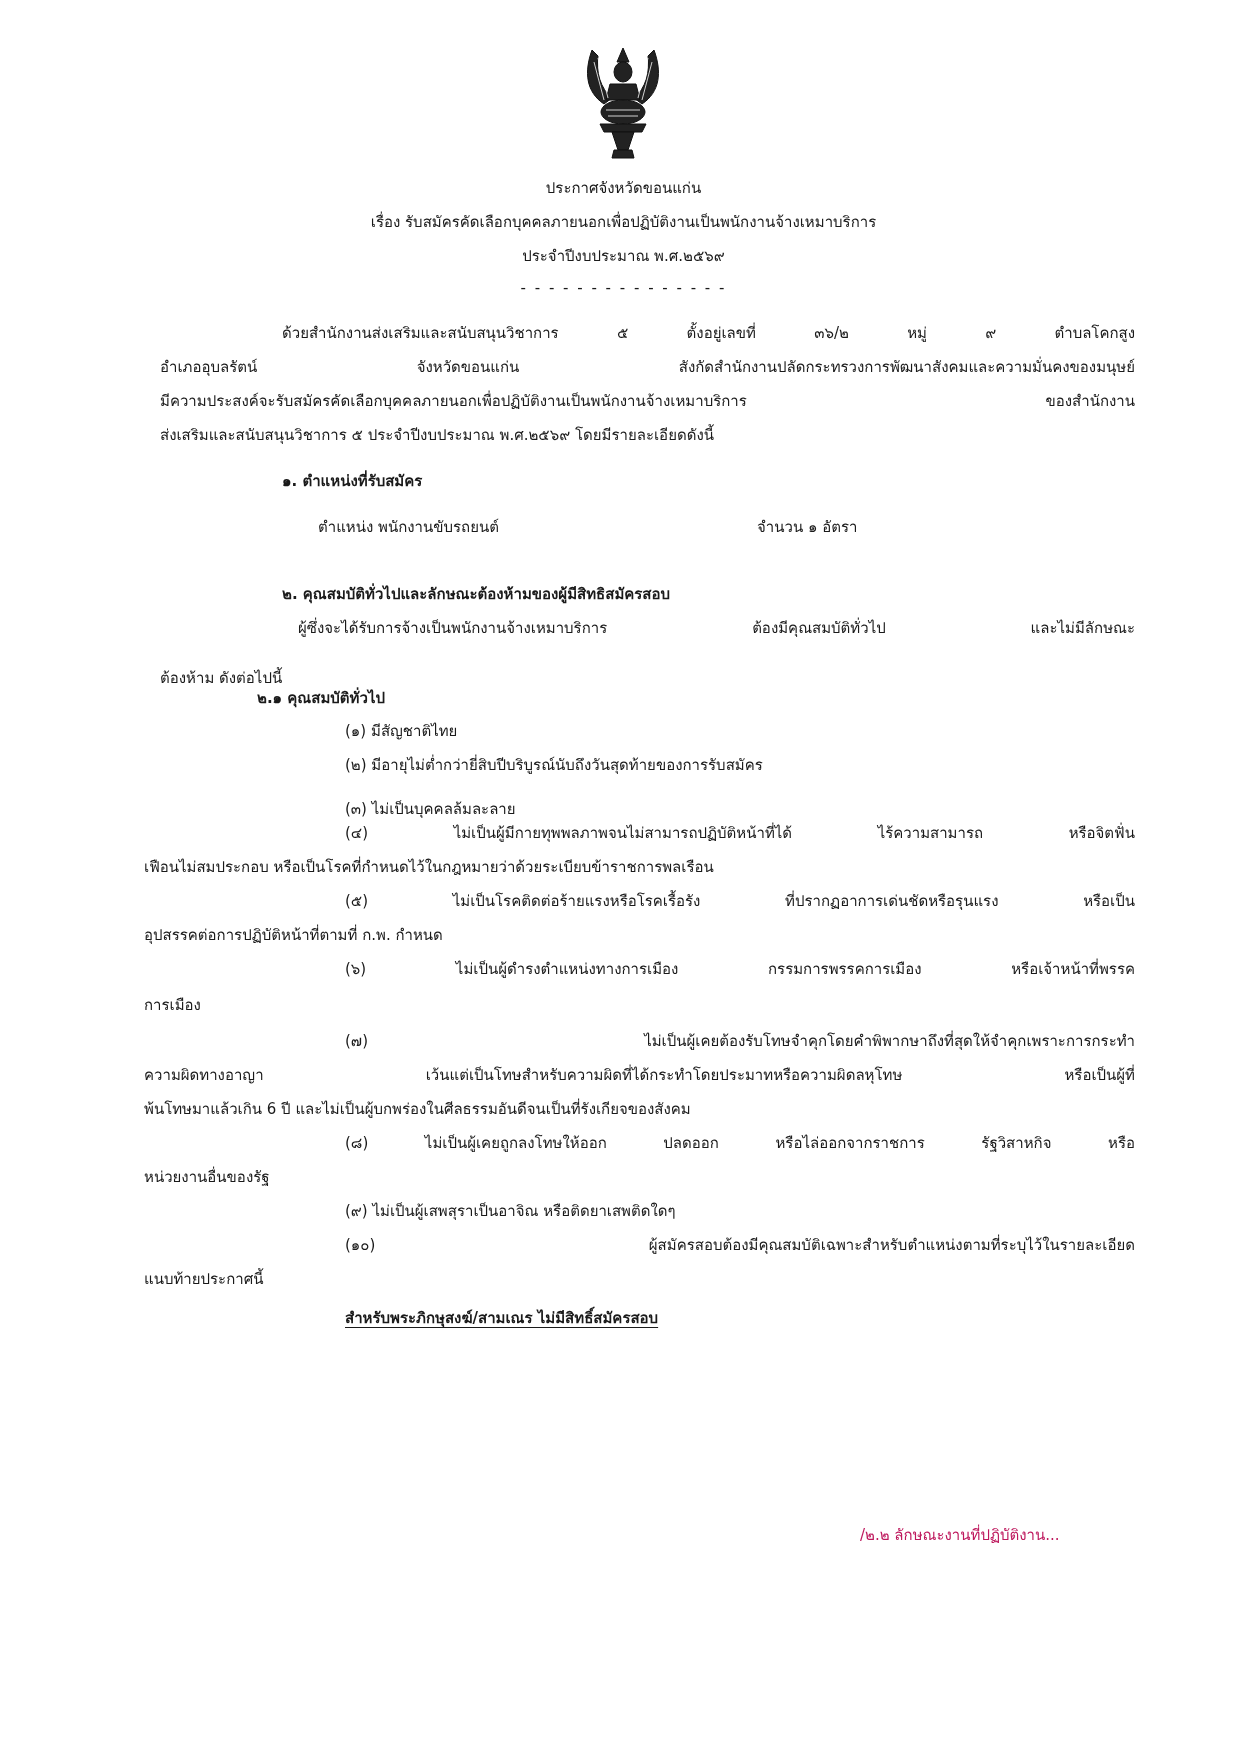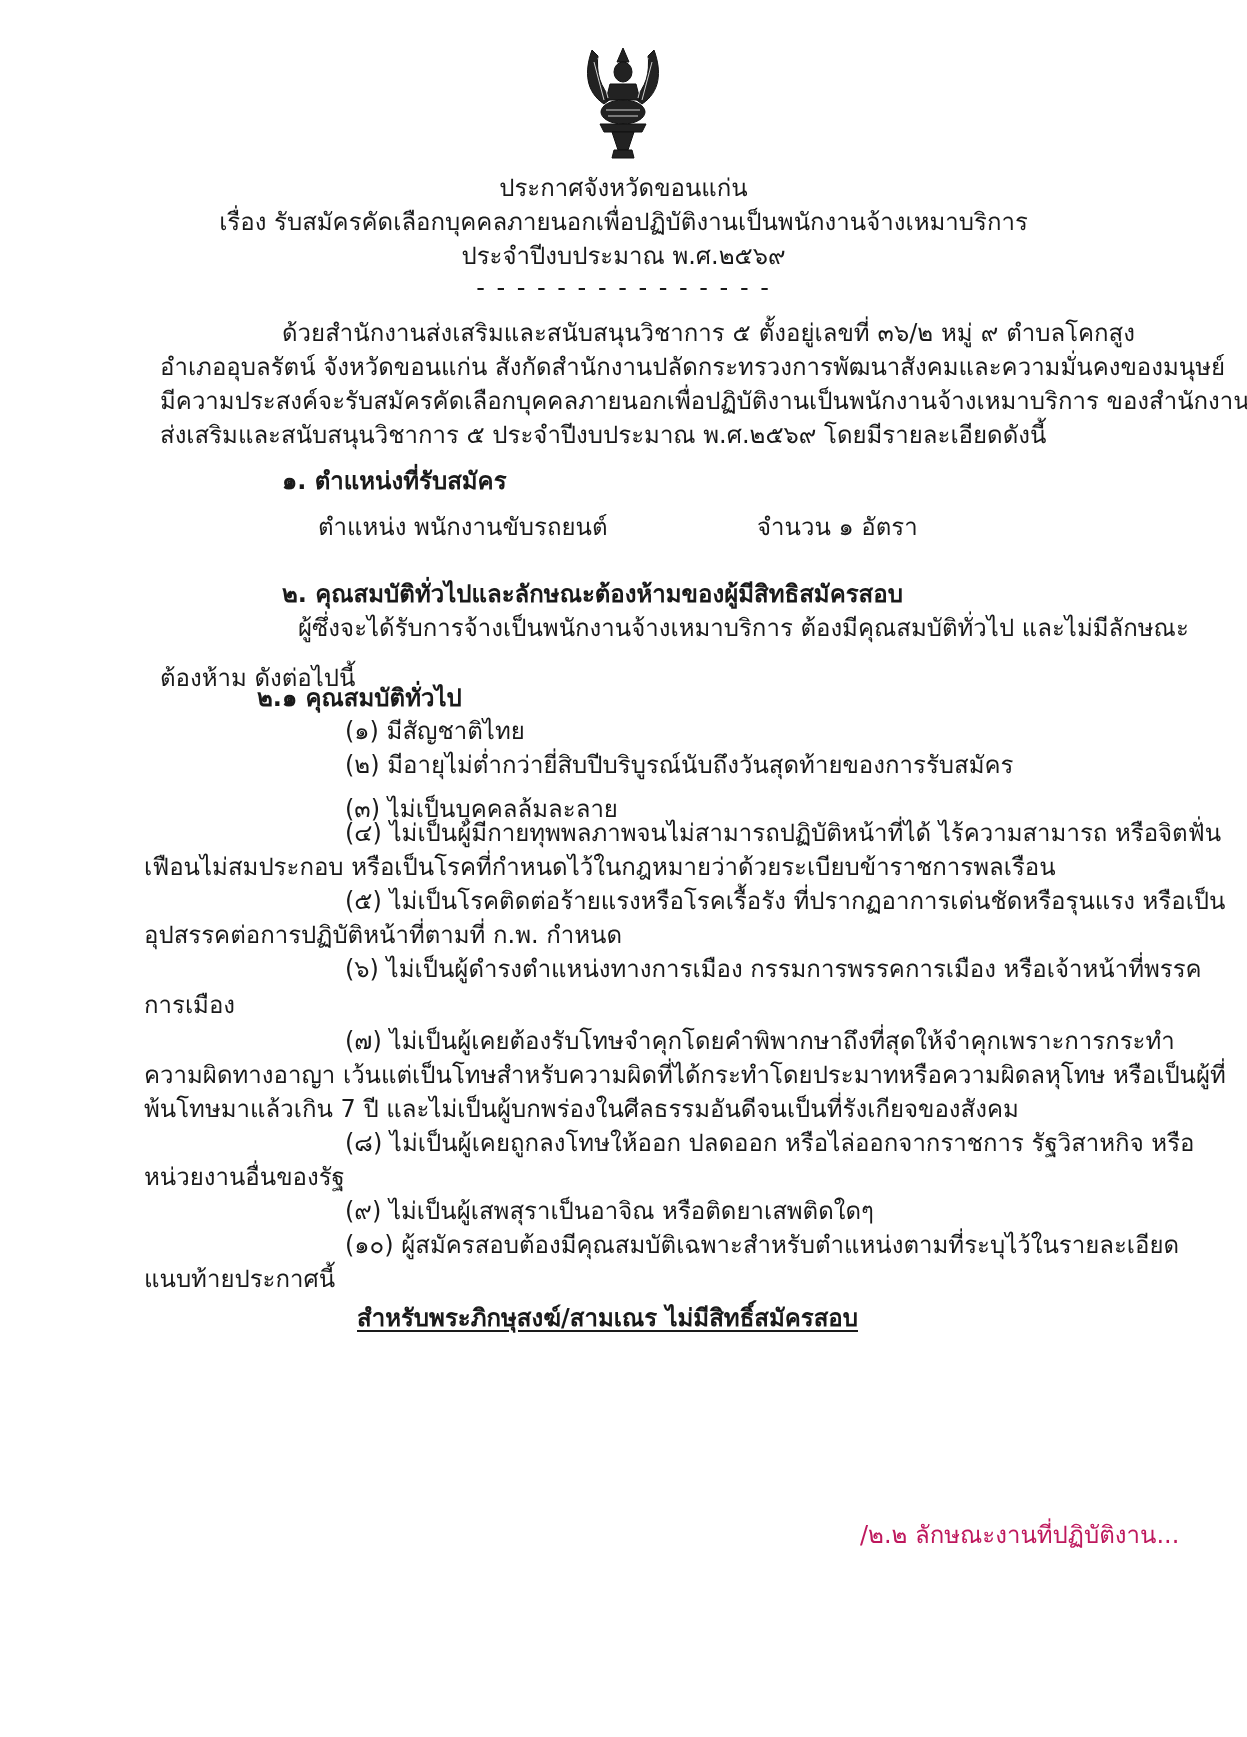--- a/index.html
+++ b/index.html
@@ -1,21 +1,21 @@
 <!DOCTYPE html>
 <html><head>
 <meta charset="utf-8">
 <style>
   html, body { margin:0; padding:0; background:#ffffff; }
   body { width:1247px; height:1737px; position:relative; overflow:hidden;
          font-family:"DejaVu Sans", "Liberation Sans", sans-serif; color:#1a1a1a; }
-  .ln { position:absolute; white-space:nowrap; font-size:24px; line-height:26px; }
+  .ln { position:absolute; white-space:nowrap; font-size:15px; line-height:26px; }
   .c { left:0; width:1247px; text-align:center; }
   .b { font-weight:bold; }
-  .u { text-decoration:underline; text-underline-offset:4px;margin-left:12px; }
+  .u { text-decoration:underline; text-underline-offset:4px; }
   .just { left:160px; width:975px; text-align:justify; text-align-last:justify; }
   #garuda { position:absolute; left:582px; top:42px; width:82px; height:118px; }
   .specks { position:absolute; left:128px; top:72px; width:20px; height:50px; }
 </style>
 </head>
 <body>
 
 <svg id="garuda" viewBox="0 0 82 118">
   <g fill="#222" stroke="#111" stroke-width="1">
     <path d="M10 8 C2 30,4 50,22 62 L30 56 C18 46,14 30,16 14 Z"></path>
@@ -62,21 +62,21 @@
 <div class="ln" style="top:854px; left:144px;">เฟือนไม่สมประกอบ หรือเป็นโรคที่กำหนดไว้ในกฎหมายว่าด้วยระเบียบข้าราชการพลเรือน</div>
 
 <div class="ln" style="top:888px; left:345px; width:790px; text-align:justify; text-align-last:justify;">(๕) ไม่เป็นโรคติดต่อร้ายแรงหรือโรคเรื้อรัง ที่ปรากฏอาการเด่นชัดหรือรุนแรง หรือเป็น</div>
 <div class="ln" style="top:922px; left:144px;">อุปสรรคต่อการปฏิบัติหน้าที่ตามที่ ก.พ. กำหนด</div>
 
 <div class="ln" style="top:956px; left:345px; width:790px; text-align:justify; text-align-last:justify;">(๖) ไม่เป็นผู้ดำรงตำแหน่งทางการเมือง กรรมการพรรคการเมือง หรือเจ้าหน้าที่พรรค</div>
 <div class="ln" style="top:992px; left:144px;">การเมือง</div>
 
 <div class="ln" style="top:1028px; left:345px; width:790px; text-align:justify; text-align-last:justify;">(๗) ไม่เป็นผู้เคยต้องรับโทษจำคุกโดยคำพิพากษาถึงที่สุดให้จำคุกเพราะการกระทำ</div>
 <div class="ln" style="top:1062px; left:144px; width:991px; text-align:justify; text-align-last:justify;">ความผิดทางอาญา เว้นแต่เป็นโทษสำหรับความผิดที่ได้กระทำโดยประมาทหรือความผิดลหุโทษ หรือเป็นผู้ที่</div>
-<div class="ln" style="top:1096px; left:144px;">พ้นโทษมาแล้วเกิน 7 ปี และไม่เป็นผู้บกพร่องในศีลธรรมอันดีจนเป็นที่รังเกียจของสังคม</div>
+<div class="ln" style="top:1096px; left:144px;">พ้นโทษมาแล้วเกิน 6 ปี และไม่เป็นผู้บกพร่องในศีลธรรมอันดีจนเป็นที่รังเกียจของสังคม</div>
 
 <div class="ln" style="top:1130px; left:345px; width:790px; text-align:justify; text-align-last:justify;">(๘) ไม่เป็นผู้เคยถูกลงโทษให้ออก ปลดออก หรือไล่ออกจากราชการ รัฐวิสาหกิจ หรือ</div>
 <div class="ln" style="top:1164px; left:144px;">หน่วยงานอื่นของรัฐ</div>
 
 <div class="ln" style="top:1198px; left:345px;">(๙) ไม่เป็นผู้เสพสุราเป็นอาจิณ หรือติดยาเสพติดใดๆ</div>
 
 <div class="ln" style="top:1232px; left:345px; width:790px; text-align:justify; text-align-last:justify;">(๑๐) ผู้สมัครสอบต้องมีคุณสมบัติเฉพาะสำหรับตำแหน่งตามที่ระบุไว้ในรายละเอียด</div>
 <div class="ln" style="top:1266px; left:144px;">แนบท้ายประกาศนี้</div>
 
 <div class="ln b u" style="top:1305px; left:345px;">สำหรับพระภิกษุสงฆ์/สามเณร ไม่มีสิทธิ์สมัครสอบ</div>

